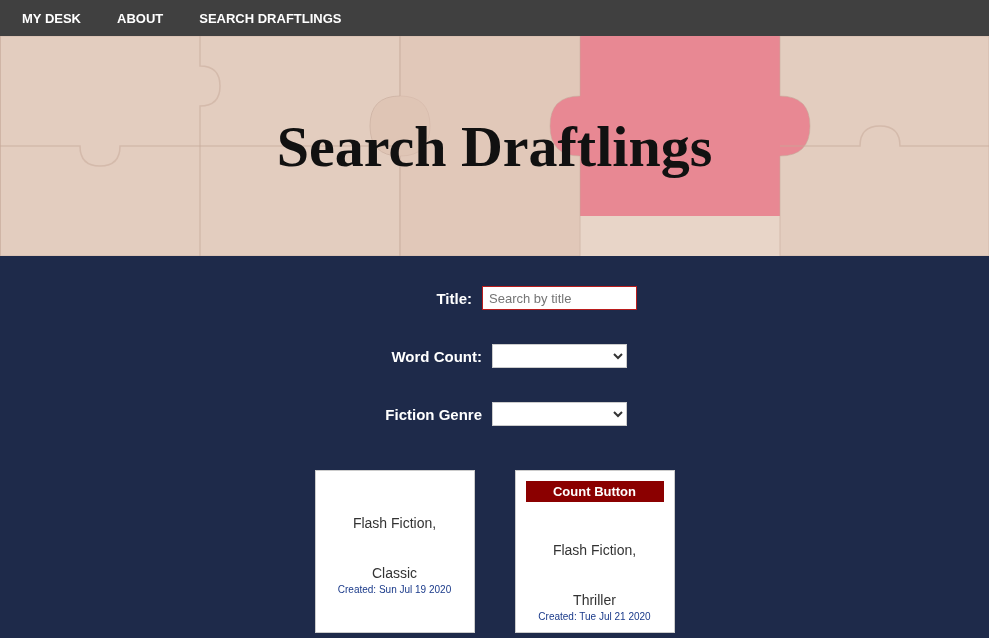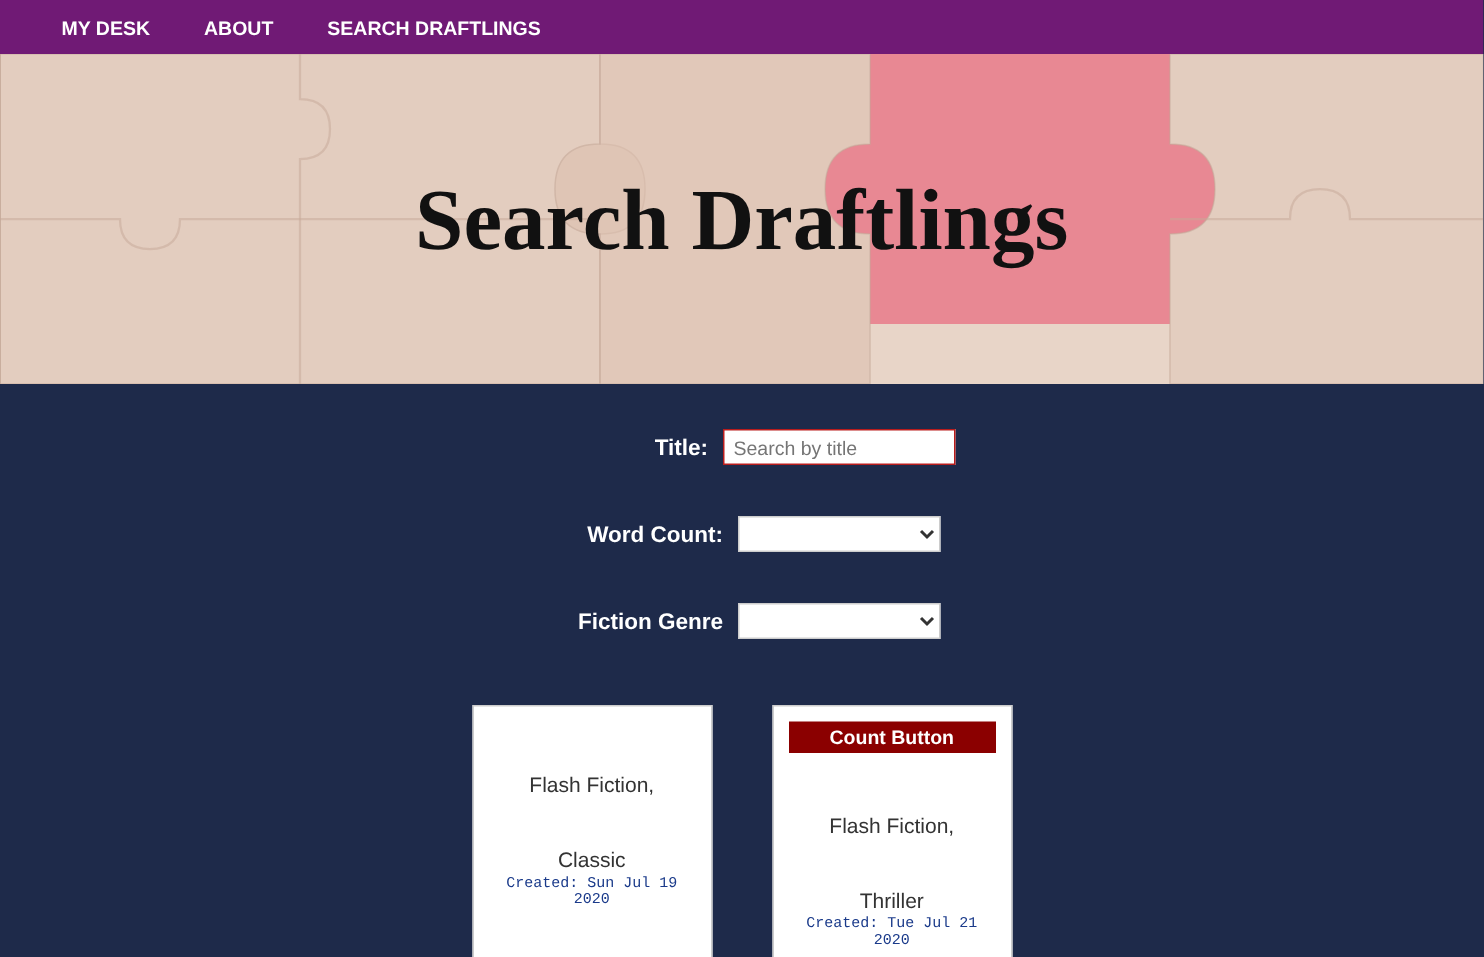--- a/index.html
+++ b/index.html
@@ -1,24 +1,24 @@
 <!DOCTYPE html>
 <html><head>
   <meta charset="utf-8">
   <style>
     * { margin: 0; padding: 0; box-sizing: border-box; }
     body { font-family: Arial, sans-serif; background: #1e2a4a; width: 989px; min-height: 638px; overflow-x: hidden; }
 
     
     nav {
-      background: #701a75;
+      background: #404040;
       display: flex;
       align-items: center;
       height: 36px;
-      padding: 0 23px;
+      padding: 0 4px;
       gap: 0;
     }
     nav a {
       color: #fff;
       text-decoration: none;
       font-size: 13px;
       font-weight: bold;
       padding: 0 18px;
       height: 100%;
       display: flex;
@@ -134,21 +134,20 @@
     }
     .card-genre {
       color: #333;
       font-size: 14px;
       margin-bottom: 3px;
       margin-top: 34px;
     }
     .card-date {
       color: #1a3a8a;
       font-size: 10px;
-      font-family: Liberation Mono, monospace;
     }
 
     
   </style>
 </head>
 <body>
 
 <nav>
   <a>MY DESK</a>
   <a>ABOUT</a>

